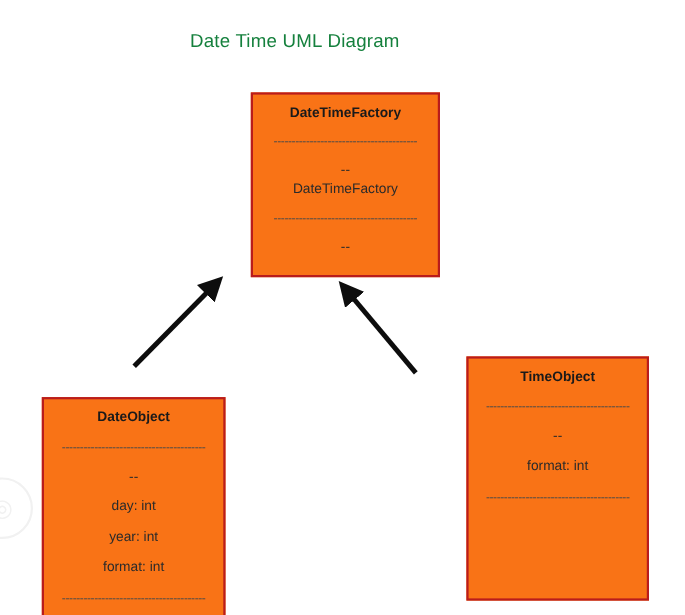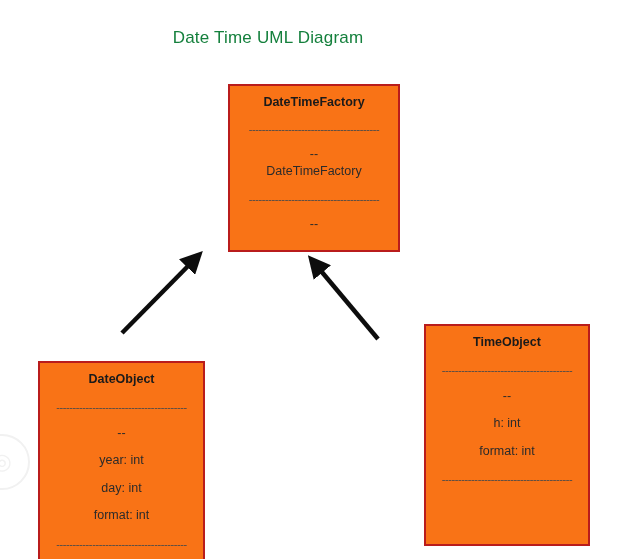--- a/index.html
+++ b/index.html
@@ -139,33 +139,32 @@
       <div class="uml-row">--</div>
 
     </div>
   </div>
 
   <div class="uml-box" id="box-date">
     <div class="box-title">DateObject</div>
     <div class="sep-row">----------------------------------------</div>
     <div class="uml-rows">
       <div class="uml-row">--</div>
+      <div class="uml-row">day: int</div>
       <div class="uml-row">year: int</div>
-      <div class="uml-row">day: int</div>
       <div class="uml-row">format: int</div>
     </div>
     <div class="sep-row">----------------------------------------</div>
 
   </div>
 
   <div class="uml-box" id="box-time">
     <div class="box-title">TimeObject</div>
     <div class="sep-row">----------------------------------------</div>
     <div class="uml-rows">
       <div class="uml-row">--</div>
-      <div class="uml-row">h: int</div>
       <div class="uml-row">format: int</div>
     </div>
     <div class="sep-row">----------------------------------------</div>
 
   </div>
 
 </div>
 
 </body></html>

